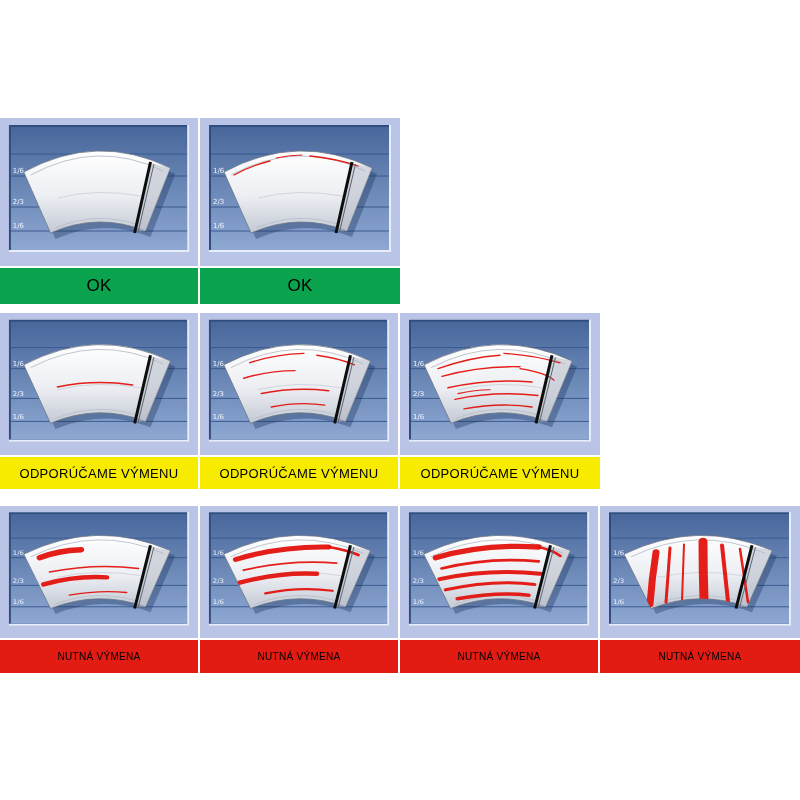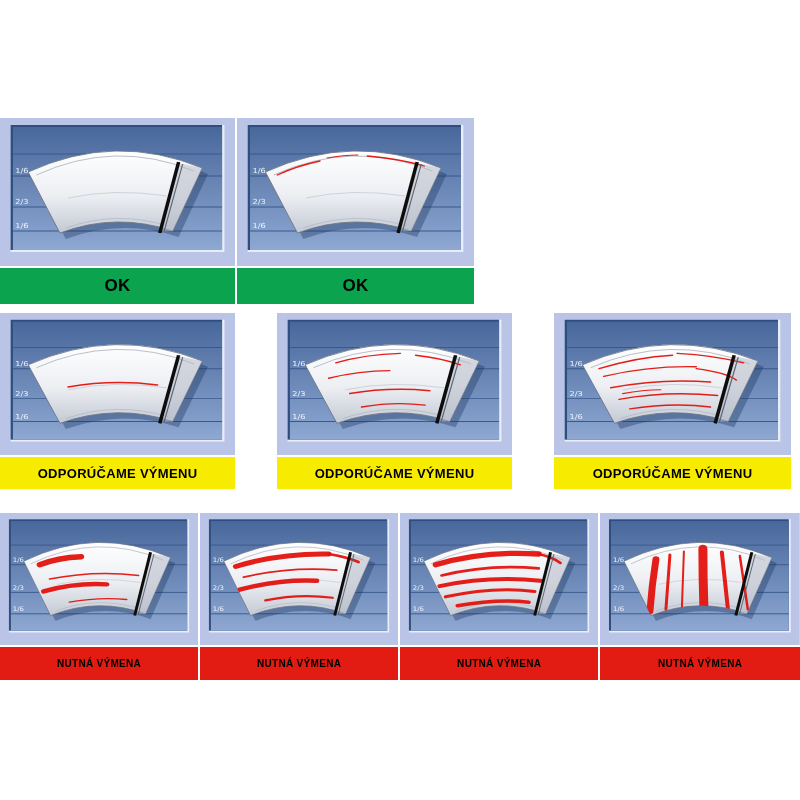--- a/index.html
+++ b/index.html
@@ -5,31 +5,31 @@
   * { box-sizing: border-box; margin: 0; padding: 0; }
   html, body { background: #ffffff; }
   body {
     width: 800px; height: 800px;
     position: relative; overflow: hidden;
     font-family: "Liberation Sans", sans-serif;
   }
   .board { position: absolute; left: 0; top: 118px; width: 800px; }
   .row { display: flex; }
   .row-ok  { margin-bottom: 9px; }
-  .row-rec { margin-bottom: 24px; gap: 40px; }
-  .column { width: 237px; border-right: 2px solid #ffffff; }
+  .row-rec { margin-bottom: 17px; }
+  .column { width: 200px; border-right: 2px solid #ffffff; }
   .column:last-child { border-right: none; }
   .diagram { display: block; width: 100%; }
   .row-ok  .diagram { height: 148px; }
   .row-rec .diagram { height: 142px; }
   .row-must .diagram { height: 132px; }
   .label-bar {
     display: flex; align-items: center; justify-content: center;
     border-top: 2px solid #ffffff;
-    font-weight: bold; color: #000000; letter-spacing: 0.3px;
+    font-weight: normal; color: #000000; letter-spacing: 0.3px;
     text-align: center;
   }
   .row-ok  .label-bar { height: 38px; font-size: 17px; }
   .row-rec .label-bar { height: 34px; font-size: 13px; }
   .row-must .label-bar { height: 35px; font-size: 10px; }
 </style>
 </head>
 <body>
 
 <svg width="0" height="0" style="position:absolute" aria-hidden="true">

